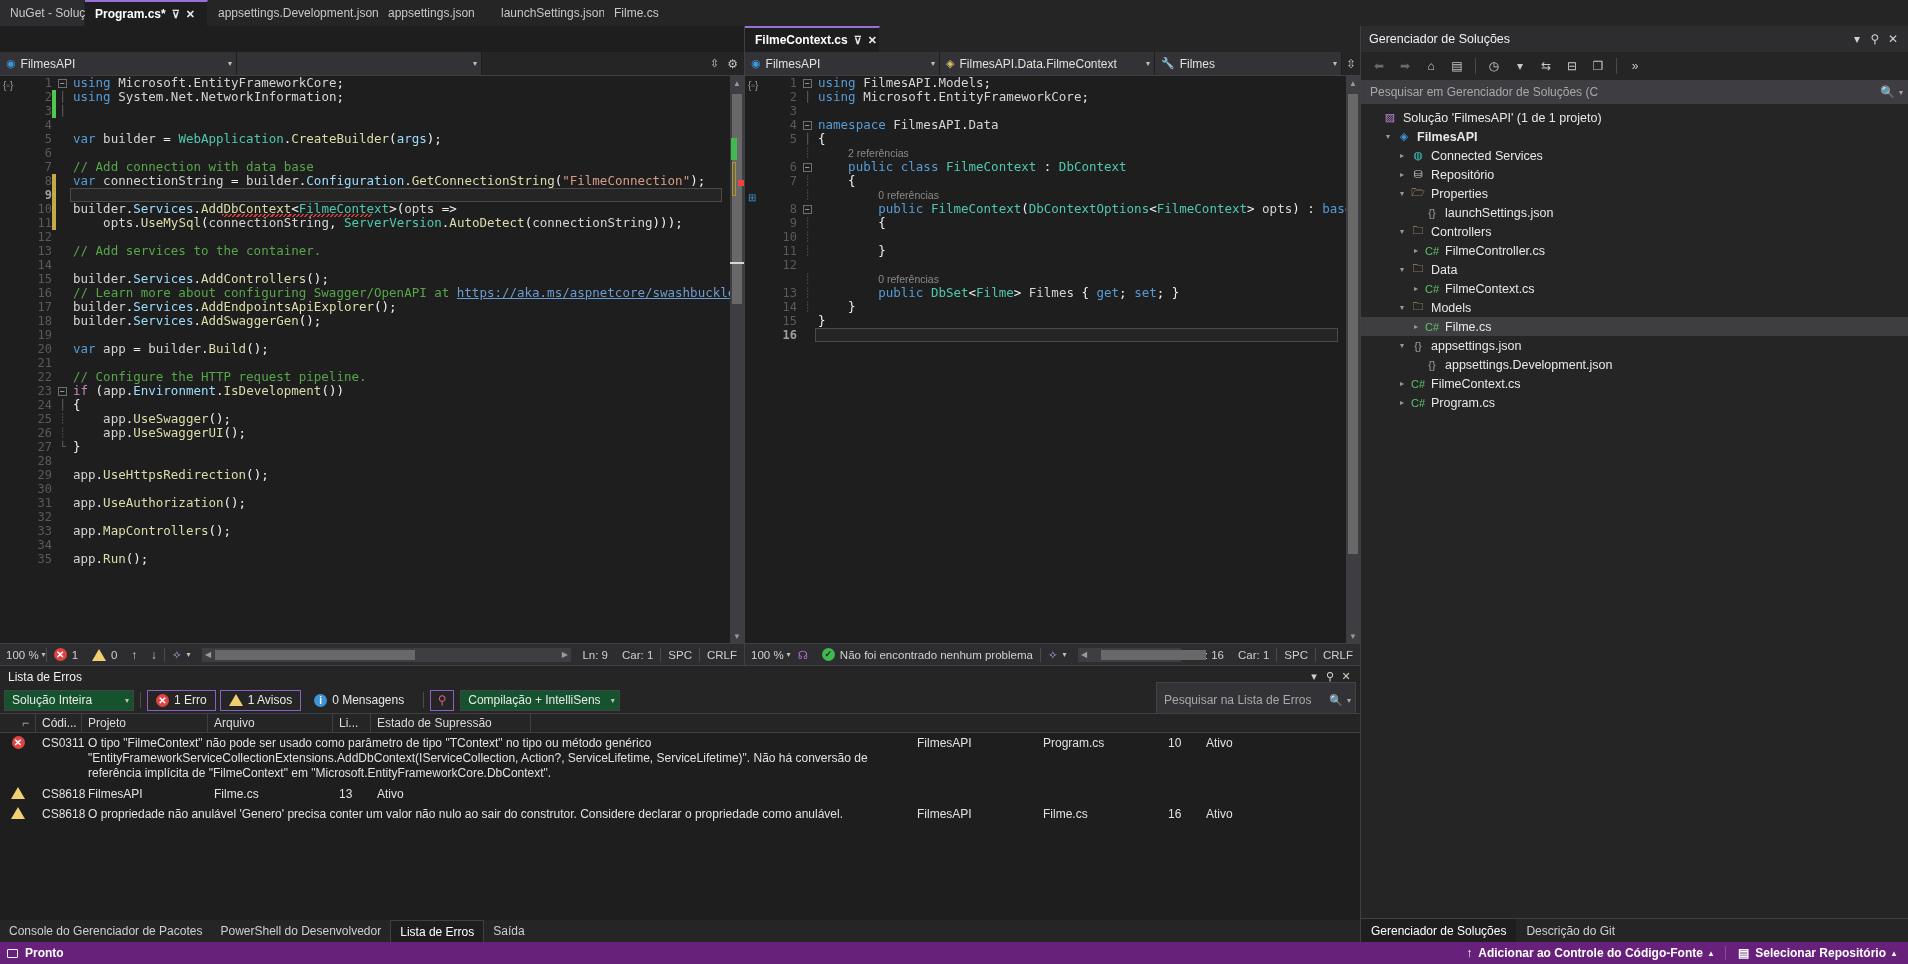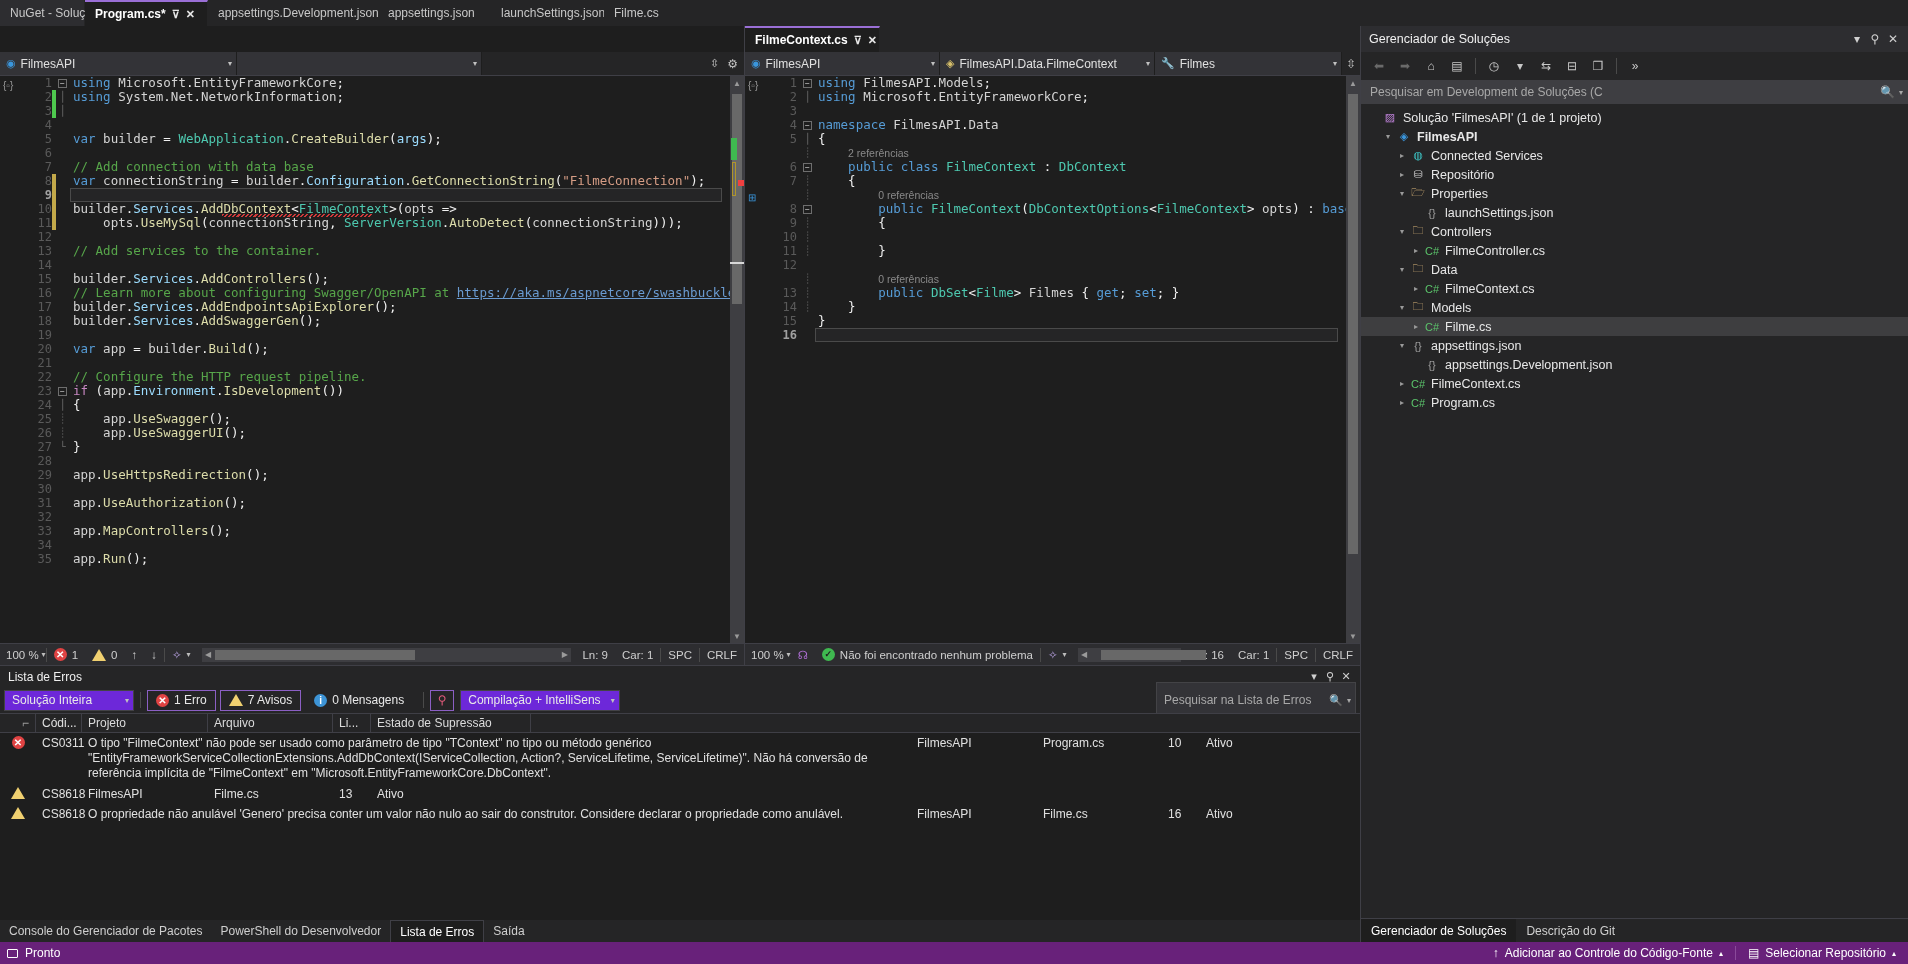--- a/index.html
+++ b/index.html
@@ -158,21 +158,21 @@
   .se-bottom-tabs .bt { padding:0 10px; font-size:12px; color:#d0d0d0; height:100%; display:flex; align-items:center; }
   .se-bottom-tabs .bt.act { background:#1e1e1e; color:#ffffff; }
 
   
   .errpanel { height: 255px; flex: 0 0 255px; background:#252526; display:flex; flex-direction:column; border-top:1px solid #3f3f46; }
   .err-title { height:21px; flex:0 0 21px; display:flex; align-items:center; padding:0 6px 0 8px; font-size:12px; color:#f0f0f0; background:#252526; }
   .err-title .grow{flex:1 1 auto;}
   .err-title .ic{ width:16px; text-align:center; color:#d0d0d0; font-size:11px;}
   .err-toolbar { height:26px; flex:0 0 26px; display:flex; align-items:center; gap:0; padding:0 4px; background:#252526; }
   .combo {
-    height:21px; display:flex; align-items:center; background:#6d28d9; border:1px solid #434346;
+    height:21px; display:flex; align-items:center; background:#14532d; border:1px solid #434346;
     padding:0 4px 0 7px; font-size:12px; color:#e8e8e8; min-width:130px;
   }
   .combo .caret{ margin-left:auto; padding-left:10px; font-size:8px; color:#c0c0c0;}
   .err-toolbar .vsep{ width:1px; height:16px; background:#4a4a4a; margin:0 6px; }
   .chip {
     height:21px; display:flex; align-items:center; gap:5px; padding:0 8px;
     border:1px solid #8b5fc4; background:#252526; font-size:12px; color:#e8e8e8; margin-right:4px;
   }
   .chip.plain { border-color: transparent; }
   .err-toolbar .fbtn { width:24px; height:21px; display:flex; align-items:center; justify-content:center; border:1px solid #8b5fc4; margin-right:6px;}
@@ -194,21 +194,21 @@
 
   .icon-err { width:13px; height:13px; border-radius:50%; background:#e04343; color:#fff; font-size:10px; line-height:13px; text-align:center; font-weight:bold; display:inline-block;}
   .icon-warn { width:0;height:0; border-left:7px solid transparent;border-right:7px solid transparent;border-bottom:12px solid #f0d070; position:relative; display:inline-block;}
   .icon-info { width:13px;height:13px;border-radius:50%;background:#3d94d6;color:#fff;font-size:10px;line-height:13px;text-align:center;font-weight:bold;display:inline-block;}
   .icon-ok { width:13px;height:13px;border-radius:50%;background:#3fb950;color:#1e1e1e;font-size:9px;line-height:13px;text-align:center;font-weight:bold;display:inline-block;}
 
   
   .bottomtabs { height:22px; flex:0 0 22px; background:#252526; display:flex; align-items:stretch; }
   .bottomtabs .bt { padding:0 9px; display:flex; align-items:center; font-size:12px; color:#cfcfcf; }
   .bottomtabs .bt.act { background:#1e1e1e; color:#ffffff; border-left:1px solid #3f3f46; border-right:1px solid #3f3f46; border-top:1px solid #3f3f46;}
-  .statusbar { height:22px; flex:0 0 22px; background:#68217a; display:flex; align-items:center; color:#ffffff; font-size:12px; }
+  .statusbar { height:22px; flex:0 0 22px; background:#68217a; display:flex; align-items:center; color:#ffffff; font-size:12px;font-weight:bold; }
   .statusbar .s-left { display:flex; align-items:center; gap:7px; padding-left:7px; }
   .statusbar .s-right { margin-left:auto; display:flex; align-items:center; }
   .statusbar .s-cell { display:flex; align-items:center; gap:6px; padding:0 12px; height:100%; }
   .statusbar .s-cell.bordl { border-left:1px solid #8a4a9a; }
 
   .sq { display:inline-block; width:11px; height:9px; border:1.5px solid #ffffff; border-radius:1px; }
 </style>
 </head>
 <body>
 
@@ -427,21 +427,21 @@
             <span>Solução Inteira</span>
             <span class="caret">▾</span>
           </div>
           <div class="vsep"></div>
           <div class="chip">
             <span class="icon-err">✕</span>
             <span>1 Erro</span>
           </div>
           <div class="chip">
             <span class="icon-warn"></span>
-            <span>7 Avisos</span>
+            <span>1 Avisos</span>
           </div>
           <div class="chip plain">
             <span class="icon-info">i</span>
             <span>0 Mensagens</span>
           </div>
           <div class="vsep"></div>
           <div class="fbtn">
               <span style="color:#e05a7a;font-size:12px;">⚲</span>
             </div>
           <div class="combo" style="min-width:146px;">
@@ -526,21 +526,21 @@
           <div class="tb">◷</div>
           <div class="tb">▾</div>
           <div class="tb">⇆</div>
           <div class="tb">⊟</div>
           <div class="tb">❐</div>
           <span class="vsep"></span>
           <div class="tb">»</div>
         </div>
 
       <div class="se-search">
-        <span class="grow">Pesquisar em Development de Soluções (C</span>
+        <span class="grow">Pesquisar em Gerenciador de Soluções (C</span>
         <span style="font-size:12px;color:#3a96dd;">🔍</span>
         <span style="font-size:8px;padding-left:4px;">▾</span>
       </div>
 
       <div class="se-tree" id="se-tree">
           <div class="tn" style="padding-left:6px;">
             <span class="exp"></span>
             <span class="ico" style="color:#c586e0;">▨</span>
             <span class="lbl">Solução 'FilmesAPI' (1 de 1 projeto)</span>
           </div>

